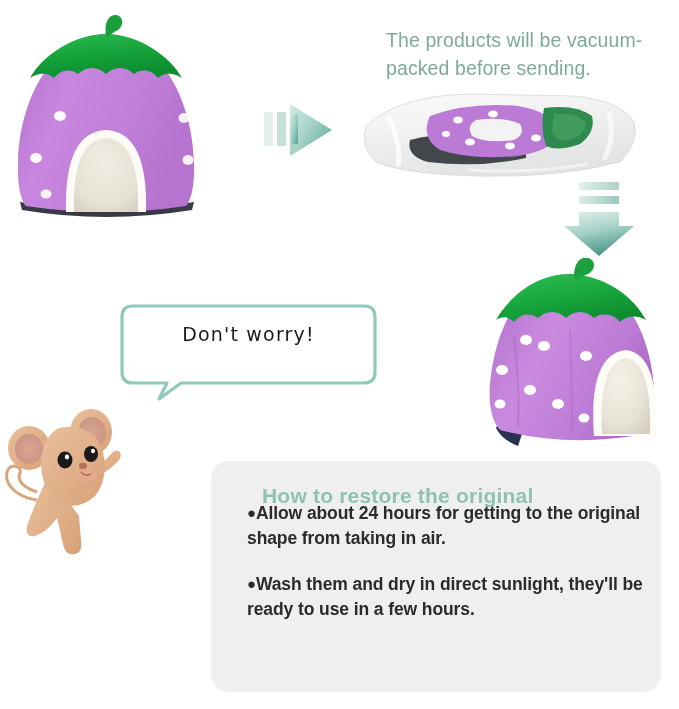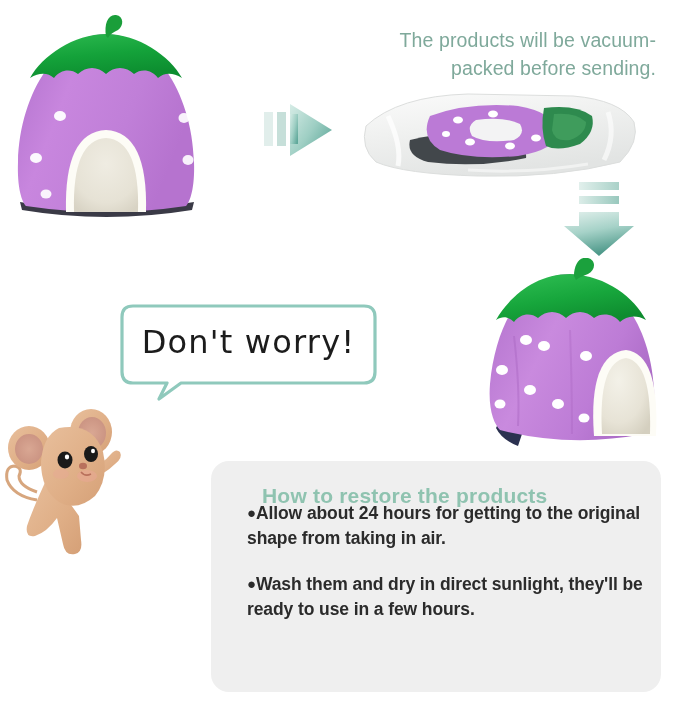--- a/index.html
+++ b/index.html
@@ -25,21 +25,20 @@
   .vacuum-note {
     position: absolute;
     left: 386px;
     top: 26px;
     width: 270px;
     font-size: 19.5px;
     line-height: 28px;
     color: #7fa99b;
     letter-spacing: 0.1px;
     white-space: pre-line;
-    text-align: right;
   }
 
   
   .arrow-right {
     position: absolute;
     left: 262px;
     top: 96px;
     width: 78px;
     height: 68px;
   }
@@ -91,21 +90,21 @@
     height: 98px;
     overflow: visible;
   }
   .bubble-text {
     position: absolute;
     left: 0;
     top: 20px;
     width: 259px;
     text-align: center;
     font-family: "DejaVu Sans", sans-serif;
-    font-size: 32px;
+    font-size: 19px;
     color: #1c1c1c;
     letter-spacing: 1.2px;
   }
 
   
   .mouse {
     position: absolute;
     left: 3px;
     top: 404px;
     width: 126px;
@@ -355,21 +354,21 @@
       <ellipse cx="88" cy="50" rx="7" ry="8" fill="#1a1a1a"></ellipse>
       <ellipse cx="64" cy="53" rx="2.2" ry="2.4" fill="#ffffff"></ellipse>
       <ellipse cx="90" cy="47" rx="2" ry="2.2" fill="#ffffff"></ellipse>
 
       <ellipse cx="80" cy="62" rx="4" ry="3.2" fill="#b9715c"></ellipse>
       <path d="M78 68 Q82 73 88 70" stroke="#b9715c" stroke-width="1.6" fill="none"></path>
     </svg>
   </div>
 
   <div class="panel">
-    <div class="panel-title">How to restore the products</div>
+    <div class="panel-title">How to restore the original</div>
     <div class="panel-body">
       <div class="bullet-item">
         <span class="bullet-dot">●</span><span>Allow about 24 hours for getting to the original shape from taking in air.</span>
       </div>
       <div class="bullet-item">
         <span class="bullet-dot">●</span><span>Wash them and dry in direct sunlight, they'll be ready to use in a few hours.</span>
       </div>
     </div>
   </div>
 

